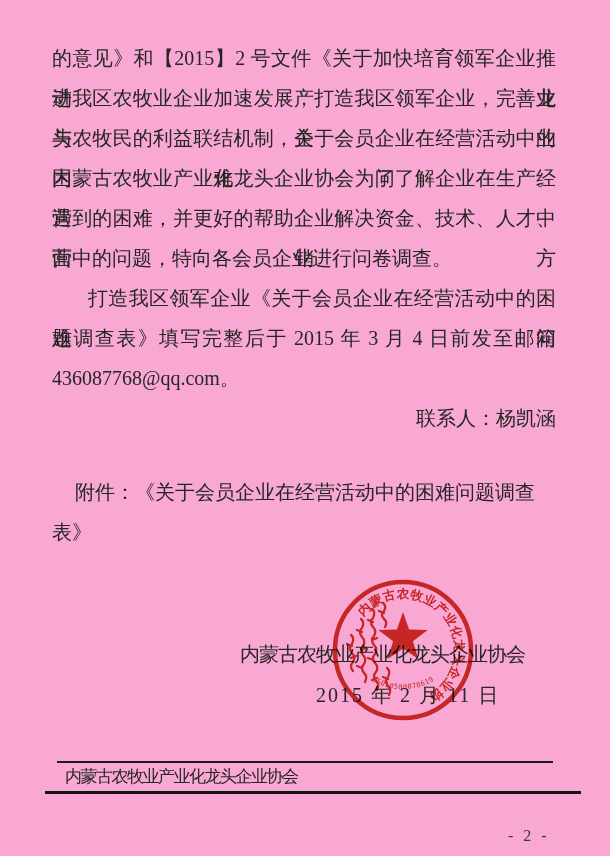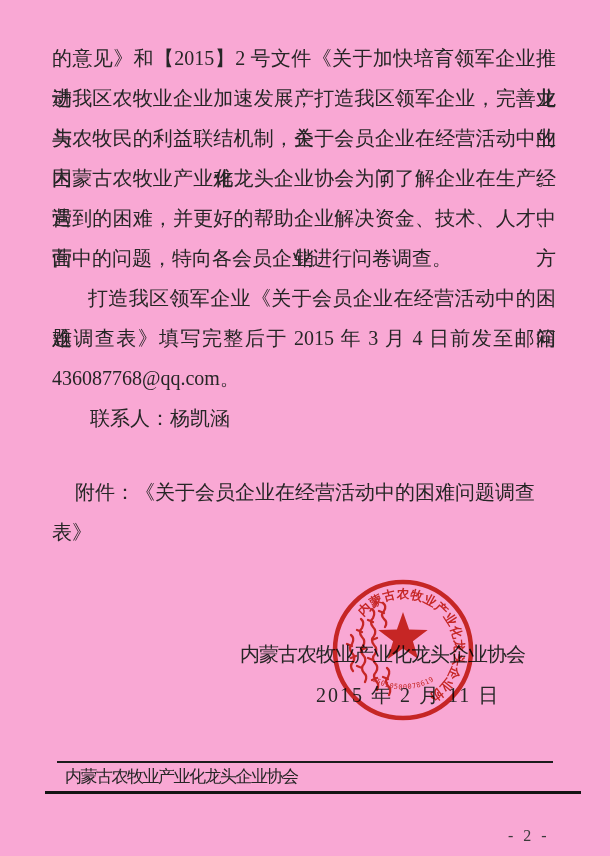--- a/index.html
+++ b/index.html
@@ -17,21 +17,21 @@
     left:52px;top:38px;width:504px;
   }
   .ln{
     height:40px;line-height:40px;
     font-size:20px;
     white-space:pre-wrap;
     letter-spacing:0;
   }
   .just{text-align:justify;text-align-last:justify;}
   .ind1{text-indent:36px;}
-  .ind2{text-indent:38px;}
+  .ind2{text-indent:38px;text-align:right;}
   .attach{text-indent:23px;}
   .spacer{height:34px;}
   .num-wide{letter-spacing:1px;}
   .sig-org{
     position:absolute;left:240px;top:641px;
     font-size:20px;letter-spacing:-1px;white-space:pre;
   }
   .sig-date{
     position:absolute;left:316px;top:682px;
     font-size:20px;letter-spacing:2px;white-space:pre;

